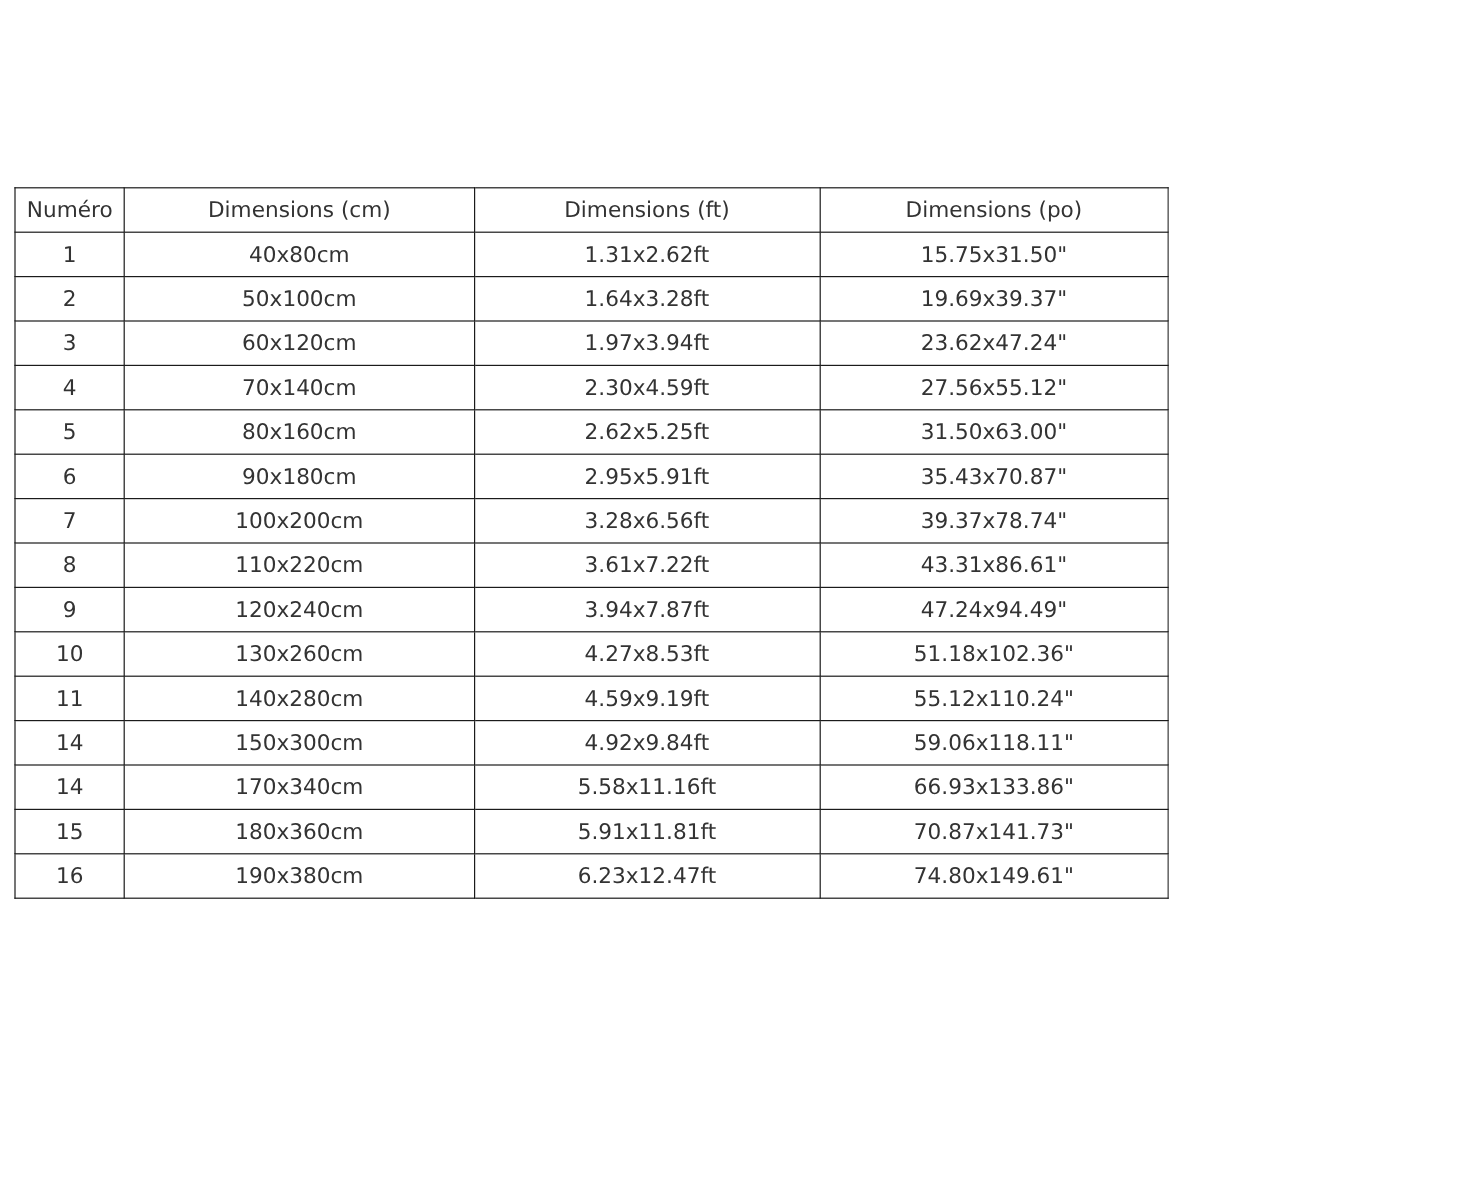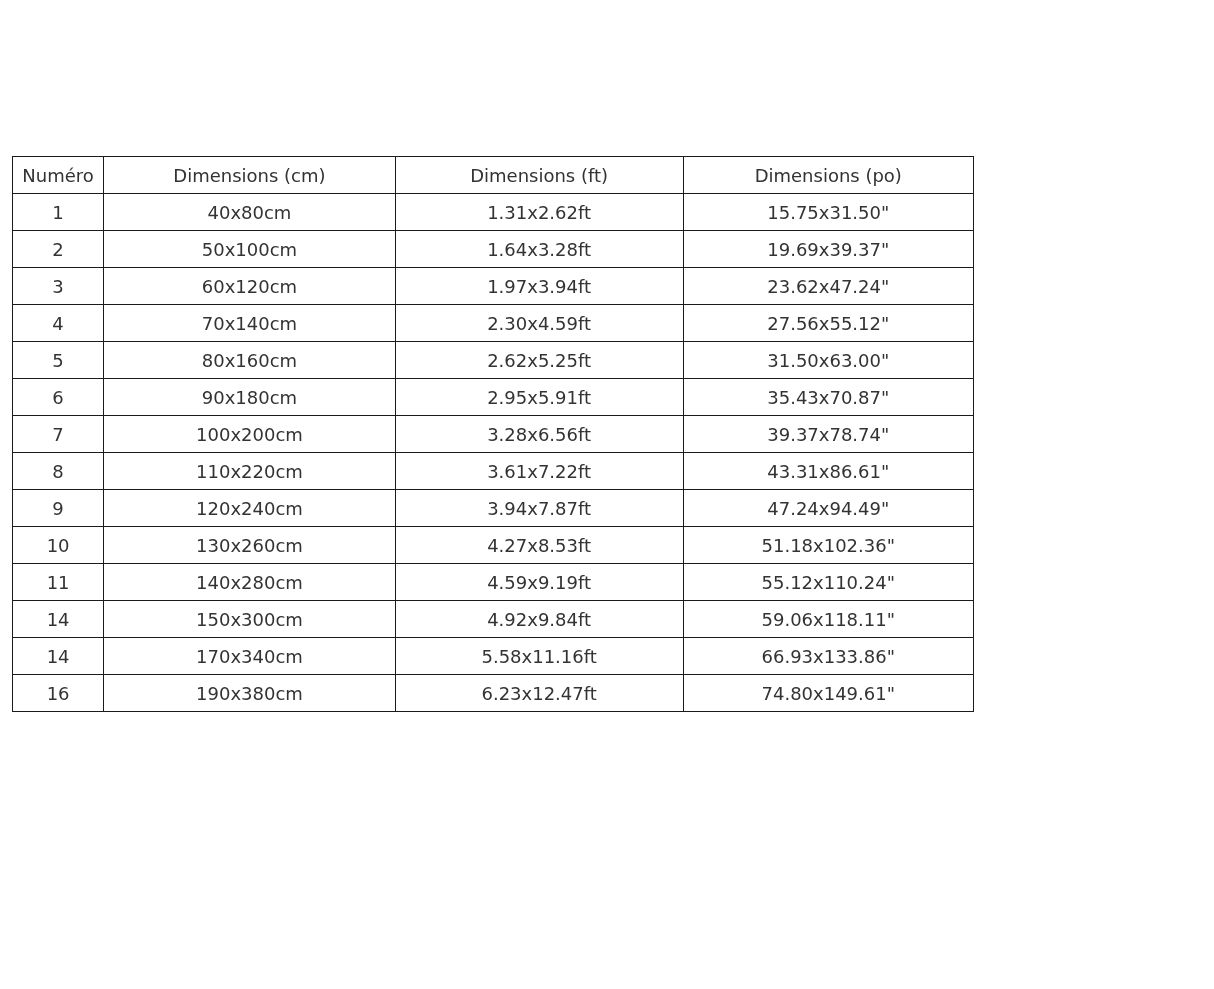--- a/index.html
+++ b/index.html
@@ -138,20 +138,26 @@
             <td>4.92x9.84ft</td>
             <td>59.06x118.11"</td>
           </tr>
           <tr>
             <td>14</td>
             <td>170x340cm</td>
             <td>5.58x11.16ft</td>
             <td>66.93x133.86"</td>
           </tr>
           <tr>
+            <td>15</td>
+            <td>180x360cm</td>
+            <td>5.91x11.81ft</td>
+            <td>70.87x141.73"</td>
+          </tr>
+          <tr>
             <td>16</td>
             <td>190x380cm</td>
             <td>6.23x12.47ft</td>
             <td>74.80x149.61"</td>
           </tr>
         </tbody>
     </table>
   </div>
 </div>
 

